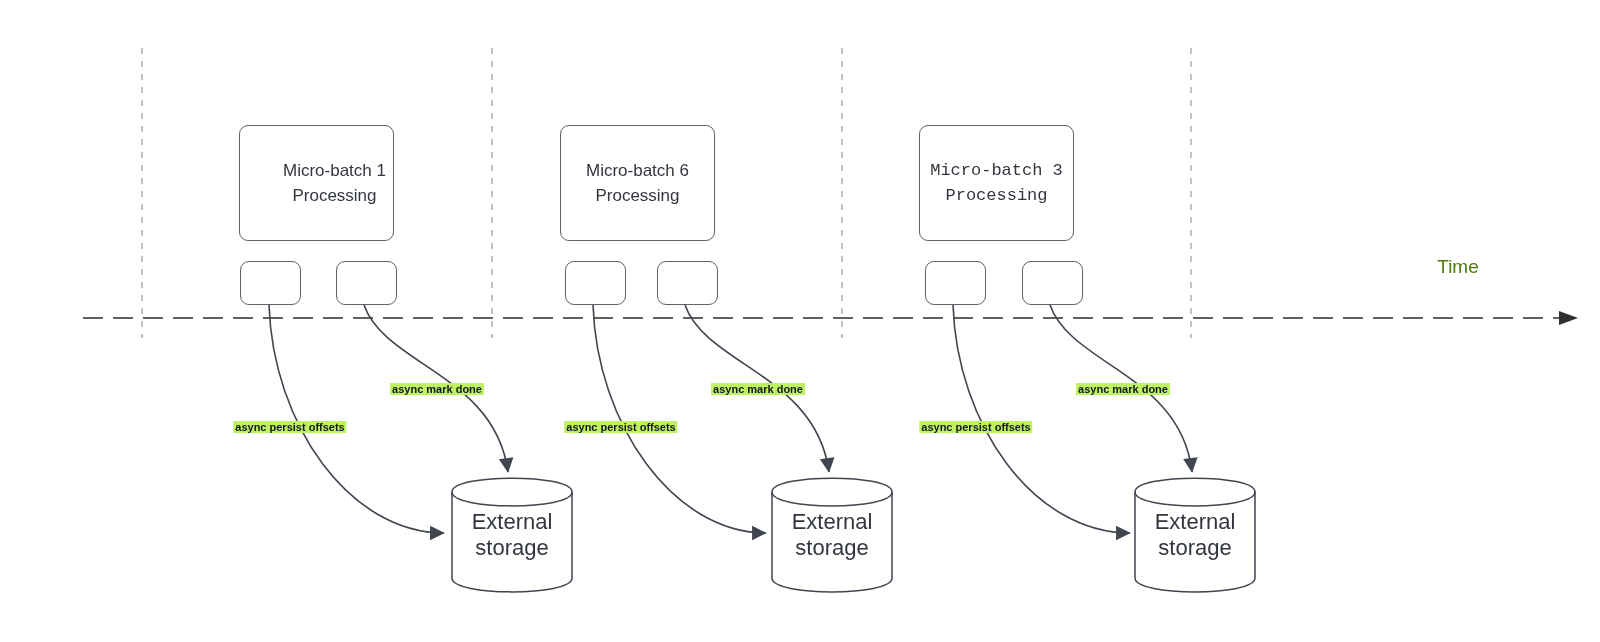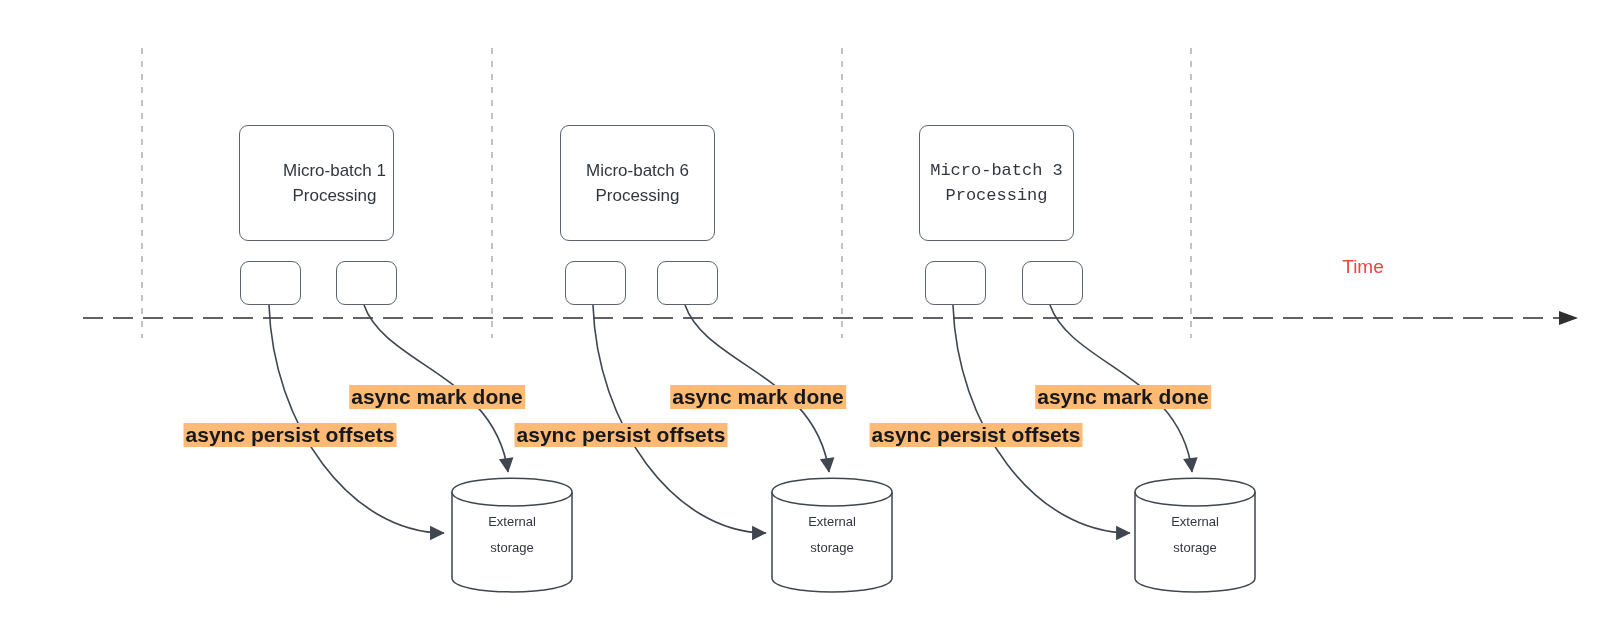--- a/index.html
+++ b/index.html
@@ -54,55 +54,54 @@
   .s1 .chip-a { left: 240px; top: 261px; }
   .s1 .chip-b { left: 336px; top: 261px; }
   .s2 .chip-a { left: 565px; top: 261px; }
   .s2 .chip-b { left: 657px; top: 261px; }
   .s3 .chip-a { left: 925px; top: 261px; }
   .s3 .chip-b { left: 1022px; top: 261px; }
   
   .edge-label {
     position: absolute;
     transform: translate(-50%, -50%);
-    font-size: 21px;
+    font-size: 11px;
     font-weight: bold;
     color: #16181d;
     white-space: nowrap;
-    background: #fdba74;
+    background: #bef264;
     padding: 0 2px;
-    margin-top: 8px;
   }
   .s1 .lbl-persist { left: 290px;  top: 427px; }
   .s1 .lbl-mark    { left: 437px;  top: 389px; }
   .s2 .lbl-persist { left: 621px;  top: 427px; }
   .s2 .lbl-mark    { left: 758px;  top: 389px; }
   .s3 .lbl-persist { left: 976px;  top: 427px; }
   .s3 .lbl-mark    { left: 1123px; top: 389px; }
   
   .storage-label {
     position: absolute;
     transform: translate(-50%, -50%);
     text-align: center;
-    font-size: 13px;
+    font-size: 22px;
     line-height: 26px;
     color: #32363f;
     white-space: pre-line;
   }
   .s1 .storage-label { left: 512px;  top: 535px; }
   .s2 .storage-label { left: 832px;  top: 535px; }
   .s3 .storage-label { left: 1195px; top: 535px; }
   
   .time-label {
     position: absolute;
-    left: 1363px;
+    left: 1458px;
     top: 267px;
     transform: translate(-50%, -50%);
     font-size: 19px;
-    color: #ef4444;
+    color: #4d7c0f;
   }
 </style>
 </head>
 <body>
 
 <div class="canvas">
 
   <svg class="layer" width="1600" height="642" viewBox="0 0 1600 642">
     <defs>
       <marker id="arrow" viewBox="0 0 12 12" refX="10.5" refY="6" markerWidth="11" markerHeight="11" orient="auto-start-reverse">

